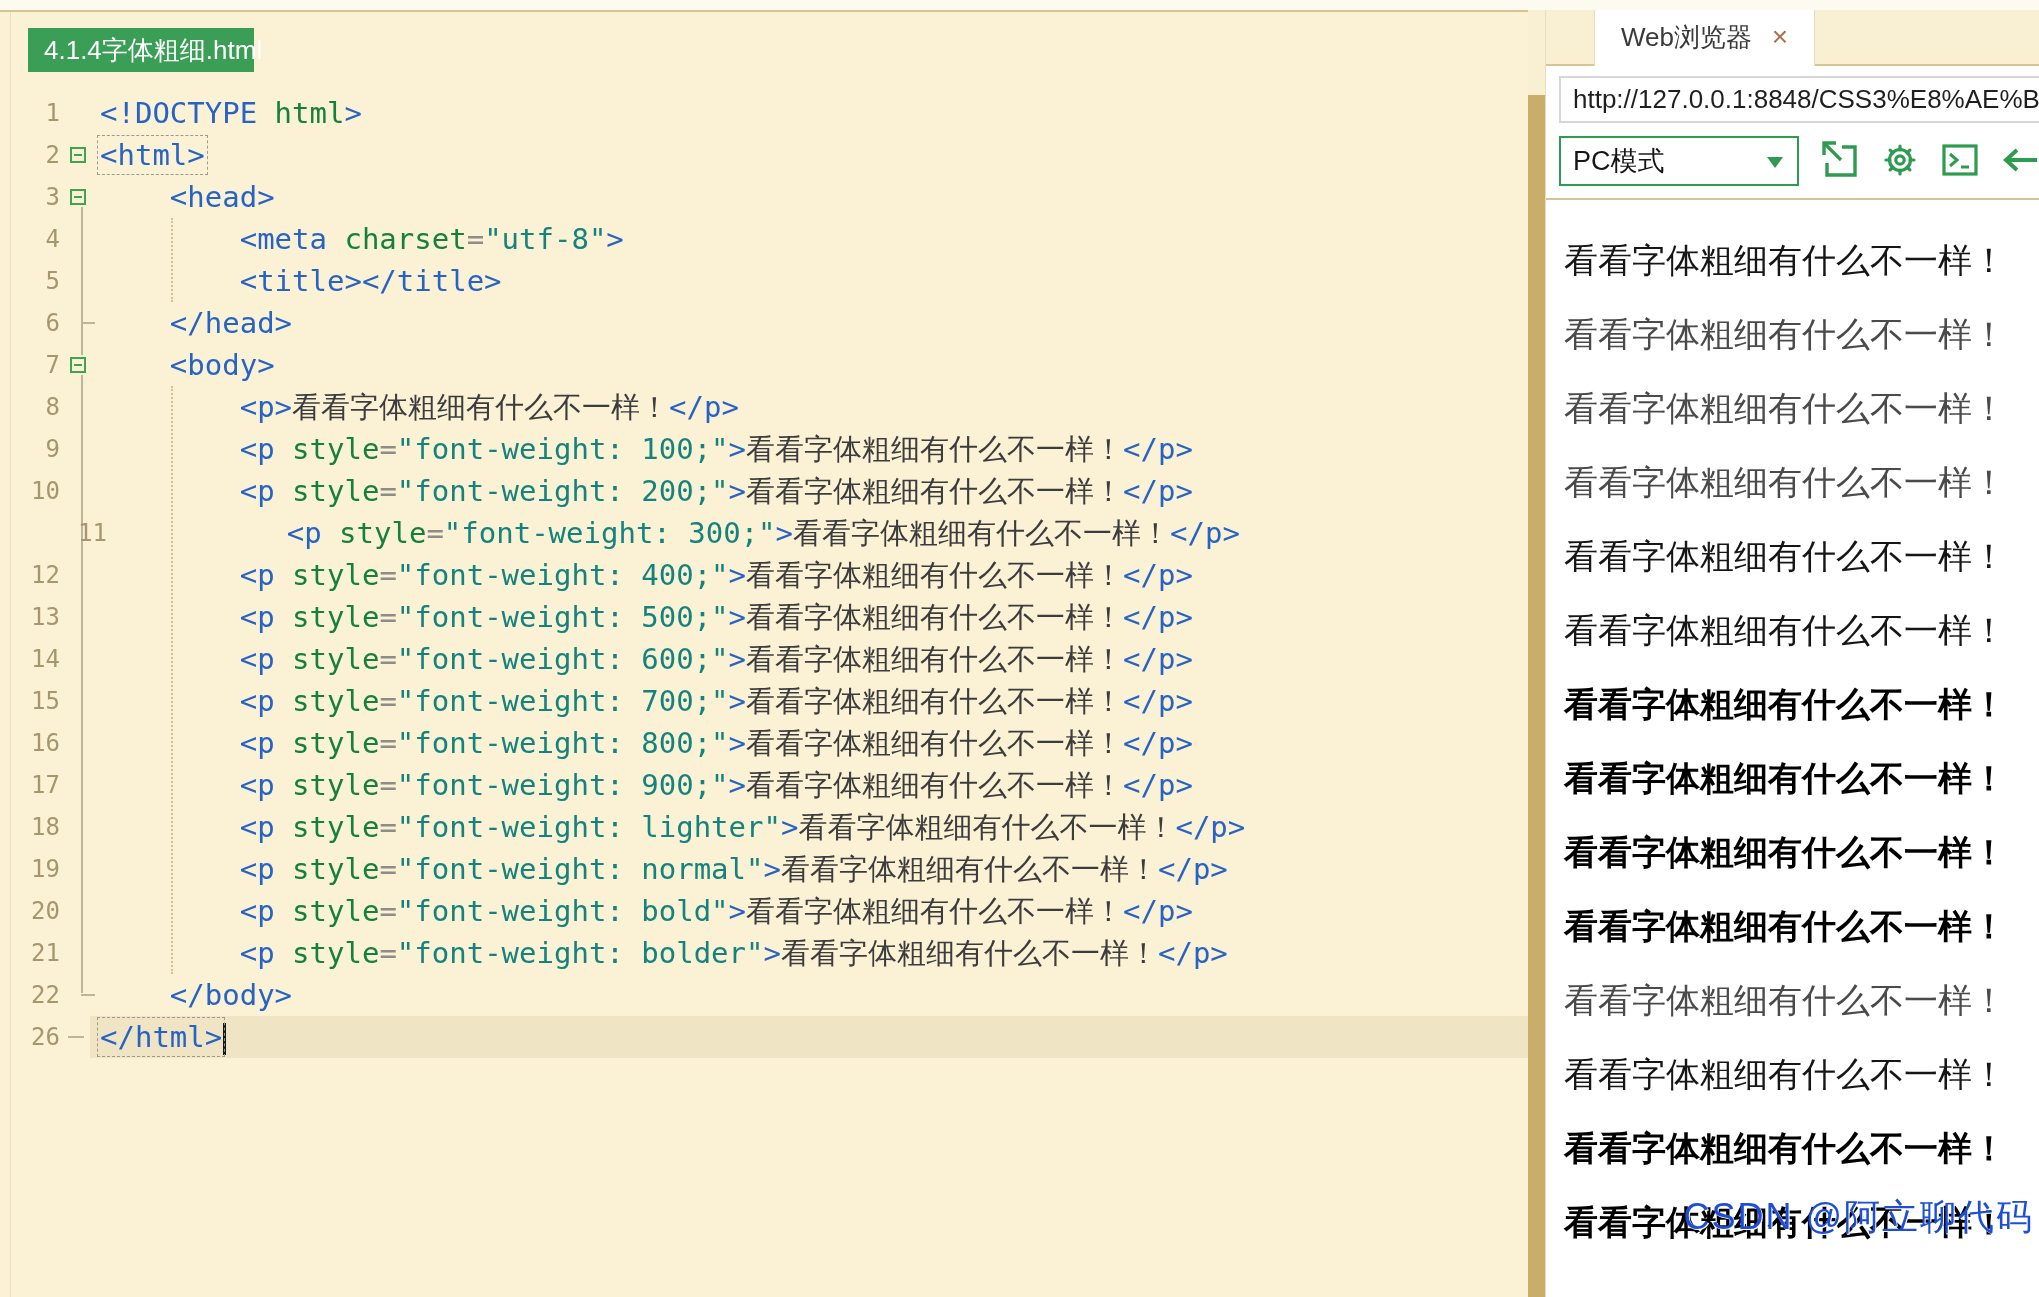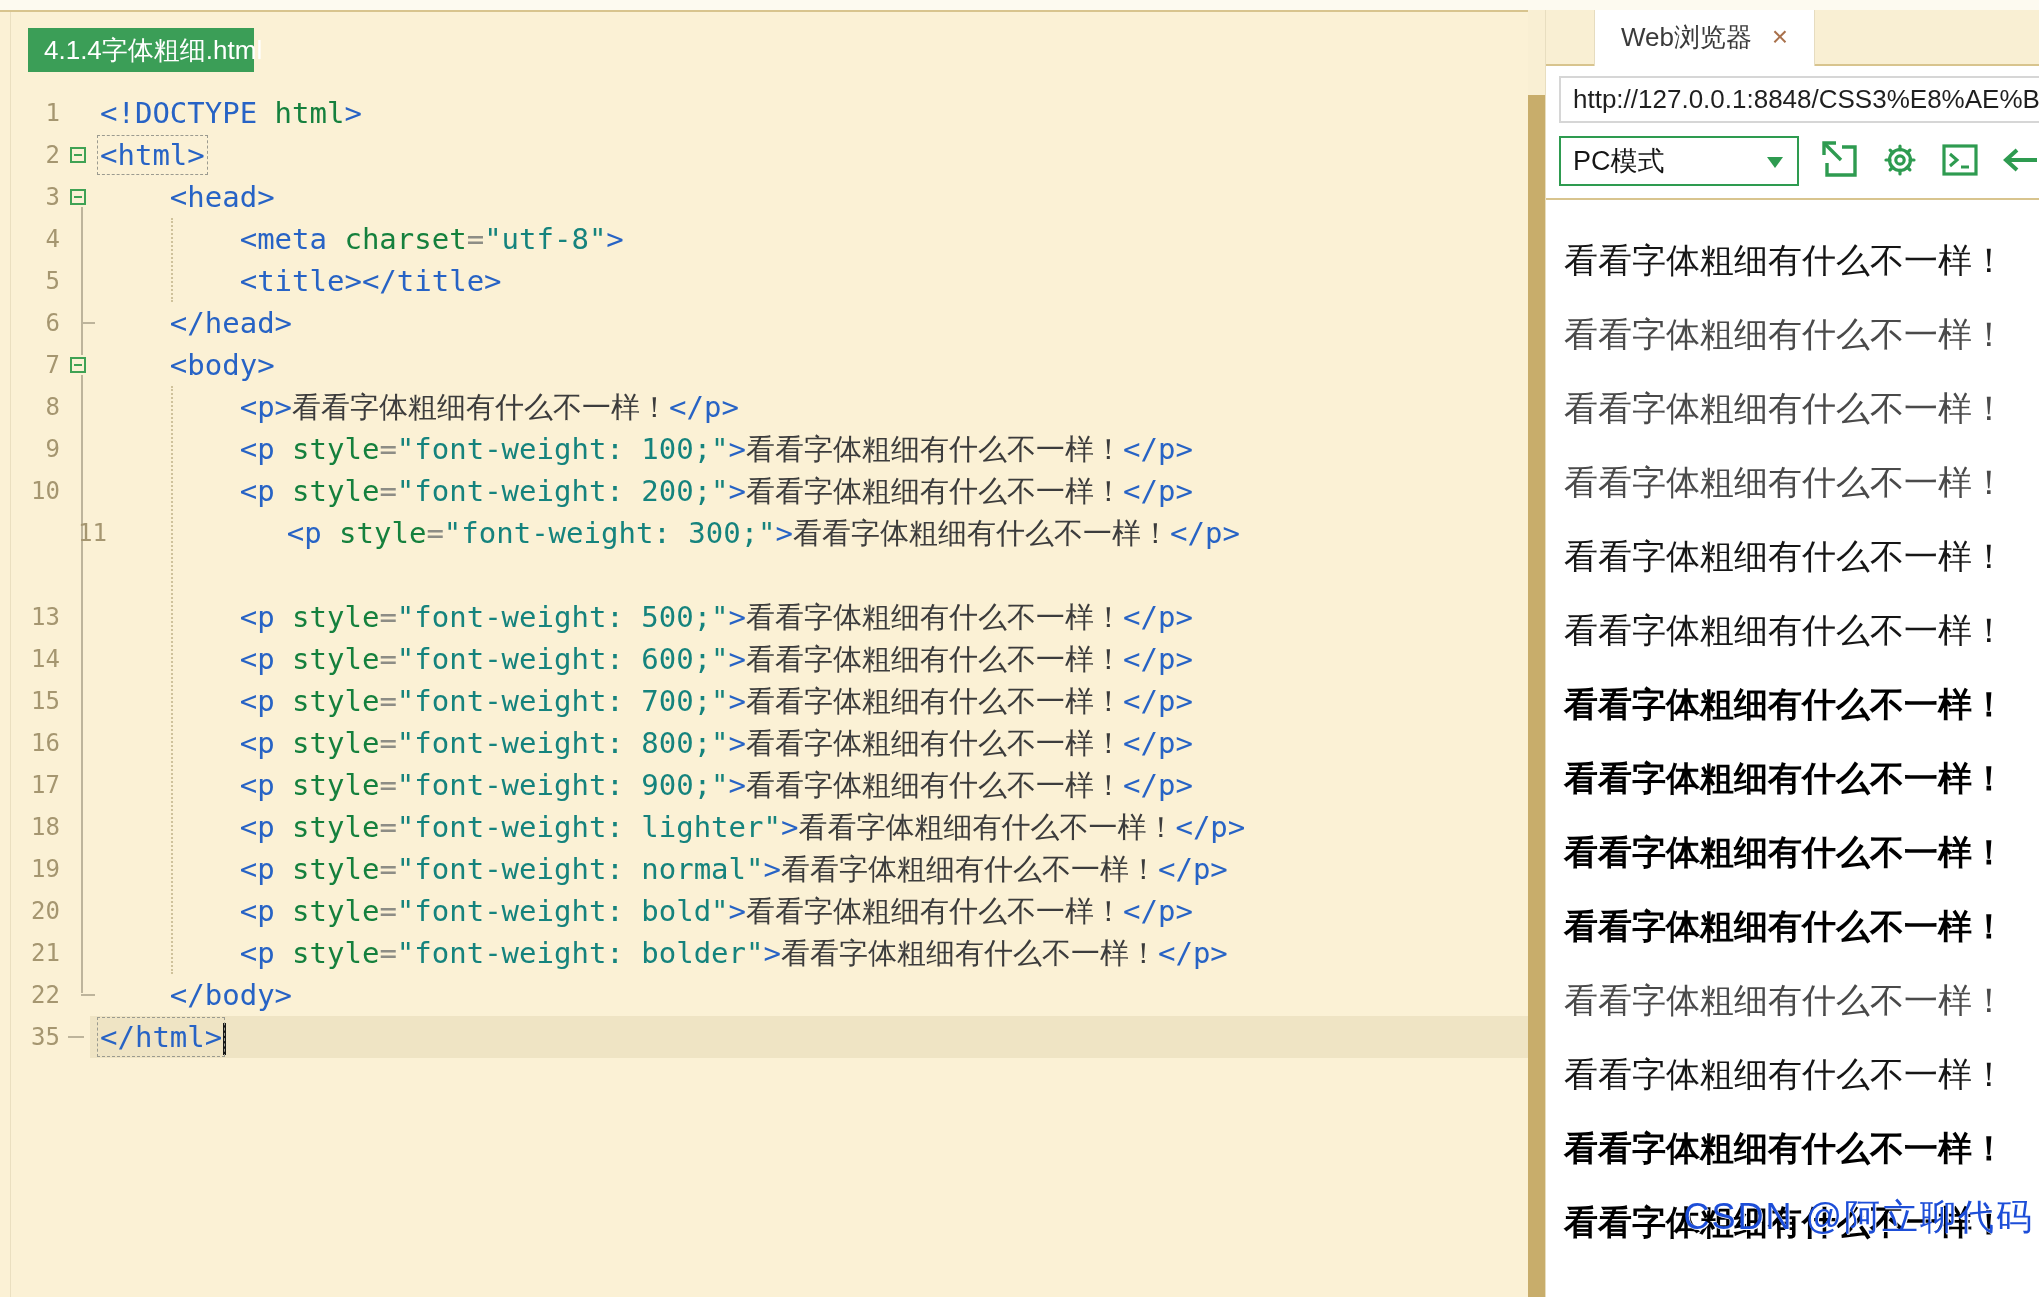--- a/index.html
+++ b/index.html
@@ -79,31 +79,32 @@
       <div class="cl" style="top: 42px; width: 1528px;"><span class="ln">2</span><span class="foldbox"><span class="minus"></span></span><span class="code"><span class="tg tagbox">&lt;html&gt;</span></span></div>
       <div class="cl" style="top: 84px; width: 1528px;"><span class="ln">3</span><span class="foldbox"><span class="minus"></span></span><span class="code"><span class="tg">    &lt;head&gt;</span></span></div>
       <div class="cl" style="top: 126px; width: 1528px;"><span class="ln">4</span><span class="code"><span class="tg">        &lt;meta</span><span class="at"> charset</span><span class="eq">=</span><span class="vl">"utf-8"</span><span class="tg">&gt;</span></span></div>
       <div class="cl" style="top: 168px; width: 1528px;"><span class="ln">5</span><span class="code"><span class="tg">        &lt;title&gt;&lt;/title&gt;</span></span></div>
       <div class="cl" style="top: 210px; width: 1528px;"><span class="ln">6</span><span class="code"><span class="tg">    &lt;/head&gt;</span></span></div>
       <div class="cl" style="top: 252px; width: 1528px;"><span class="ln">7</span><span class="foldbox"><span class="minus"></span></span><span class="code"><span class="tg">    &lt;body&gt;</span></span></div>
       <div class="cl" style="top: 294px; width: 1528px;"><span class="ln">8</span><span class="code"><span class="tg">        &lt;p&gt;</span><span class="tx">看看字体粗细有什么不一样！</span><span class="tg">&lt;/p&gt;</span></span></div>
       <div class="cl" style="top: 336px; width: 1528px;"><span class="ln">9</span><span class="code"><span class="tg">        &lt;p</span><span class="at"> style</span><span class="eq">=</span><span class="vl">"font-weight: 100;"</span><span class="tg">&gt;</span><span class="tx">看看字体粗细有什么不一样！</span><span class="tg">&lt;/p&gt;</span></span></div>
       <div class="cl" style="top: 378px; width: 1528px;"><span class="ln">10</span><span class="code"><span class="tg">        &lt;p</span><span class="at"> style</span><span class="eq">=</span><span class="vl">"font-weight: 200;"</span><span class="tg">&gt;</span><span class="tx">看看字体粗细有什么不一样！</span><span class="tg">&lt;/p&gt;</span></span></div>
       <div class="cl" style="top: 420px; width: 1360px; margin-left: 47px;"><span class="ln">11</span><span class="code"><span class="tg">        &lt;p</span><span class="at"> style</span><span class="eq">=</span><span class="vl">"font-weight: 300;"</span><span class="tg">&gt;</span><span class="tx">看看字体粗细有什么不一样！</span><span class="tg">&lt;/p&gt;</span></span></div>
+      <div class="cl" style="top: 462px; width: 1528px;"><span class="ln">12</span><span class="code"><span class="tg">        &lt;p</span><span class="at"> style</span><span class="eq">=</span><span class="vl">"font-weight: 400;"</span><span class="tg">&gt;</span><span class="tx">看看字体粗细有什么不一样！</span><span class="tg">&lt;/p&gt;</span></span></div>
       <div class="cl" style="top: 504px; width: 1528px;"><span class="ln">13</span><span class="code"><span class="tg">        &lt;p</span><span class="at"> style</span><span class="eq">=</span><span class="vl">"font-weight: 500;"</span><span class="tg">&gt;</span><span class="tx">看看字体粗细有什么不一样！</span><span class="tg">&lt;/p&gt;</span></span></div>
       <div class="cl" style="top: 546px; width: 1528px;"><span class="ln">14</span><span class="code"><span class="tg">        &lt;p</span><span class="at"> style</span><span class="eq">=</span><span class="vl">"font-weight: 600;"</span><span class="tg">&gt;</span><span class="tx">看看字体粗细有什么不一样！</span><span class="tg">&lt;/p&gt;</span></span></div>
       <div class="cl" style="top: 588px; width: 1528px;"><span class="ln">15</span><span class="code"><span class="tg">        &lt;p</span><span class="at"> style</span><span class="eq">=</span><span class="vl">"font-weight: 700;"</span><span class="tg">&gt;</span><span class="tx">看看字体粗细有什么不一样！</span><span class="tg">&lt;/p&gt;</span></span></div>
       <div class="cl" style="top: 630px; width: 1528px;"><span class="ln">16</span><span class="code"><span class="tg">        &lt;p</span><span class="at"> style</span><span class="eq">=</span><span class="vl">"font-weight: 800;"</span><span class="tg">&gt;</span><span class="tx">看看字体粗细有什么不一样！</span><span class="tg">&lt;/p&gt;</span></span></div>
       <div class="cl" style="top: 672px; width: 1528px;"><span class="ln">17</span><span class="code"><span class="tg">        &lt;p</span><span class="at"> style</span><span class="eq">=</span><span class="vl">"font-weight: 900;"</span><span class="tg">&gt;</span><span class="tx">看看字体粗细有什么不一样！</span><span class="tg">&lt;/p&gt;</span></span></div>
       <div class="cl" style="top: 714px; width: 1528px;"><span class="ln">18</span><span class="code"><span class="tg">        &lt;p</span><span class="at"> style</span><span class="eq">=</span><span class="vl">"font-weight: lighter"</span><span class="tg">&gt;</span><span class="tx">看看字体粗细有什么不一样！</span><span class="tg">&lt;/p&gt;</span></span></div>
       <div class="cl" style="top: 756px; width: 1528px;"><span class="ln">19</span><span class="code"><span class="tg">        &lt;p</span><span class="at"> style</span><span class="eq">=</span><span class="vl">"font-weight: normal"</span><span class="tg">&gt;</span><span class="tx">看看字体粗细有什么不一样！</span><span class="tg">&lt;/p&gt;</span></span></div>
       <div class="cl" style="top: 798px; width: 1528px;"><span class="ln">20</span><span class="code"><span class="tg">        &lt;p</span><span class="at"> style</span><span class="eq">=</span><span class="vl">"font-weight: bold"</span><span class="tg">&gt;</span><span class="tx">看看字体粗细有什么不一样！</span><span class="tg">&lt;/p&gt;</span></span></div>
       <div class="cl" style="top: 840px; width: 1528px;"><span class="ln">21</span><span class="code"><span class="tg">        &lt;p</span><span class="at"> style</span><span class="eq">=</span><span class="vl">"font-weight: bolder"</span><span class="tg">&gt;</span><span class="tx">看看字体粗细有什么不一样！</span><span class="tg">&lt;/p&gt;</span></span></div>
       <div class="cl" style="top: 882px; width: 1528px;"><span class="ln">22</span><span class="code"><span class="tg">    &lt;/body&gt;</span></span></div>
-      <div class="cl" style="top: 924px; width: 1528px;"><span class="ln">35</span><span class="code"><span class="tg tagbox">&lt;/html&gt;</span><span class="cursor"></span></span></div>
+      <div class="cl" style="top: 924px; width: 1528px;"><span class="ln">26</span><span class="code"><span class="tg tagbox">&lt;/html&gt;</span><span class="cursor"></span></span></div>
     </div>
 
   <div class="splitter-top"></div>
   <div class="splitter"></div>
 
   <div class="panel">
     <div class="tabstrip"></div>
     <div class="btab">
       <span class="btab-label">Web浏览器</span>
       <span class="btab-close">×</span>

